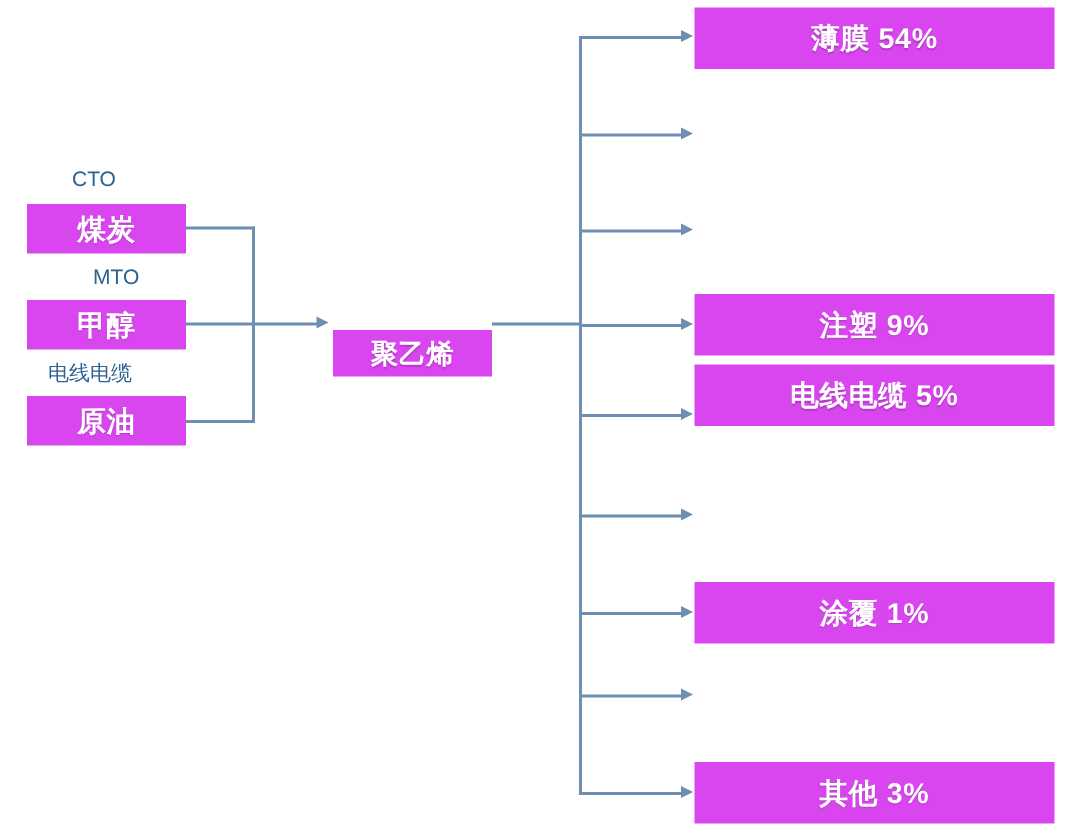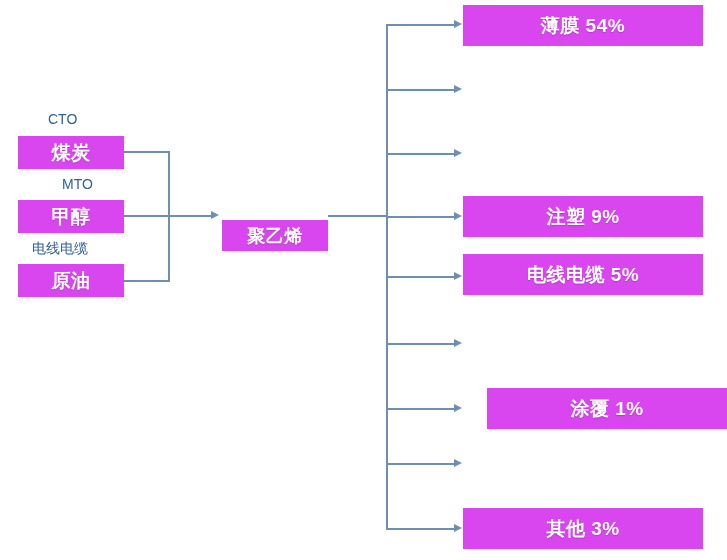--- a/index.html
+++ b/index.html
@@ -127,21 +127,21 @@
 
   <div class="line-h" style="left:386px; top:528px; width:69px;"></div>
   <div class="arrow-head" style="left:454px; top:524px;"></div>
 
   <div class="node node-right" style="left:463px; top:5px;">薄膜 54%</div>
 
 
 
   <div class="node node-right" style="left:463px; top:196px;">注塑 9%</div>
 
-  <div class="node node-right" style="left:463px; top:254px;">电线电缆 5%</div>
+  <div class="node node-right" style="left:463px; top:243px;">电线电缆 5%</div>
 
 
-  <div class="node node-right" style="left:463px; top:388px;margin-left:24px;">涂覆 1%</div>
+  <div class="node node-right" style="left:463px; top:388px;">涂覆 1%</div>
 
 
   <div class="node node-right" style="left:463px; top:508px;">其他 3%</div>
 
 </div>
 
 </body></html>

